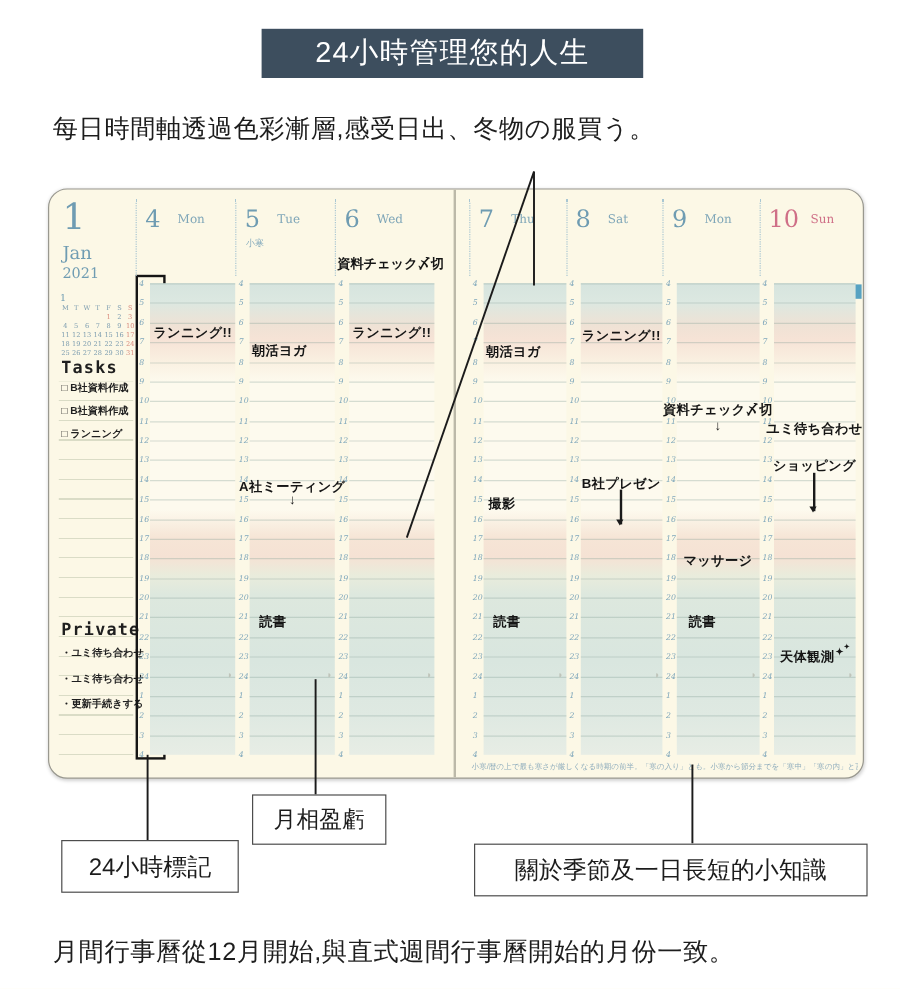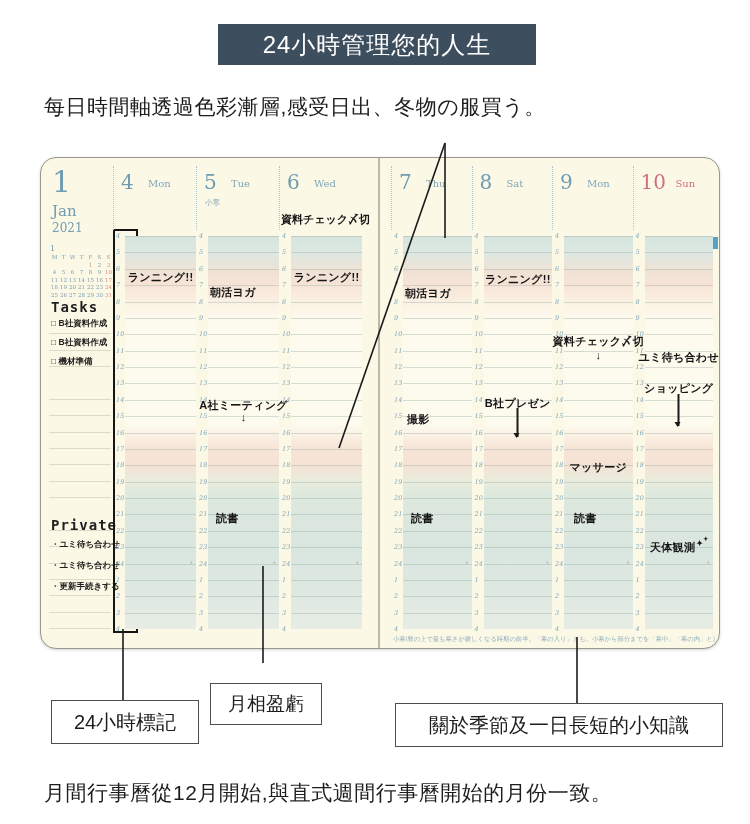--- a/index.html
+++ b/index.html
@@ -79,21 +79,21 @@
   
   .tab1{position:absolute;left:668px;top:79px;width:9px;height:12px;background:#57a2c2;}
   .tab2{position:absolute;left:660px;top:81px;width:5px;height:8px;background:#a3cede;}
 
   .footnote{position:absolute;left:352px;top:477px;width:322px;font-size:6.3px;color:#8fadbd;white-space:nowrap;overflow:hidden;}
 
   
   .callout{position:absolute;background:#ffffff;border:1.5px solid #4d4d4d;
     display:flex;align-items:center;justify-content:center;color:#1c1c1c;z-index:6;}
   .co-hours{left:51px;top:700px;width:146px;height:42px;font-size:20px;}
-  .co-moon{left:210px;top:683px;width:110px;height:40px;font-size:19px;}
+  .co-moon{left:210px;top:662px;width:110px;height:40px;font-size:19px;}
   .co-season{left:395px;top:703px;width:326px;height:42px;font-size:20px;}
 
   .overlay{position:absolute;left:0;top:0;z-index:5;pointer-events:none;}
 </style>
 </head>
 <body>
 
 <div class="banner">24小時管理您的人生</div>
 
 <div class="intro">每日時間軸透過色彩漸層,感受日出、冬物の服買う。</div>
@@ -154,21 +154,21 @@
         <span class="red">31</span>
       </div>
   </div>
 
   <div class="rules"></div>
 
   <div class="list-head" style="top:141px">Tasks</div>
   <div id="tasks-items">
       <div class="list-item" style="top: 160px;">□ B社資料作成</div>
       <div class="list-item" style="top: 179px;">□ B社資料作成</div>
-      <div class="list-item" style="top: 198px;">□ 機材準備</div>
+      <div class="list-item" style="top: 198px;">□ ランニング</div>
     </div>
 
   <div class="list-head" style="top:359px">Private</div>
   <div id="private-items">
       <div class="list-item" style="top: 381px;">・ユミ待ち合わせ</div>
       <div class="list-item" style="top: 402px;">・ユミ待ち合わせ</div>
       <div class="list-item" style="top: 423px;">・更新手続きする</div>
     </div>
 
   <div class="hl-rect"></div>

